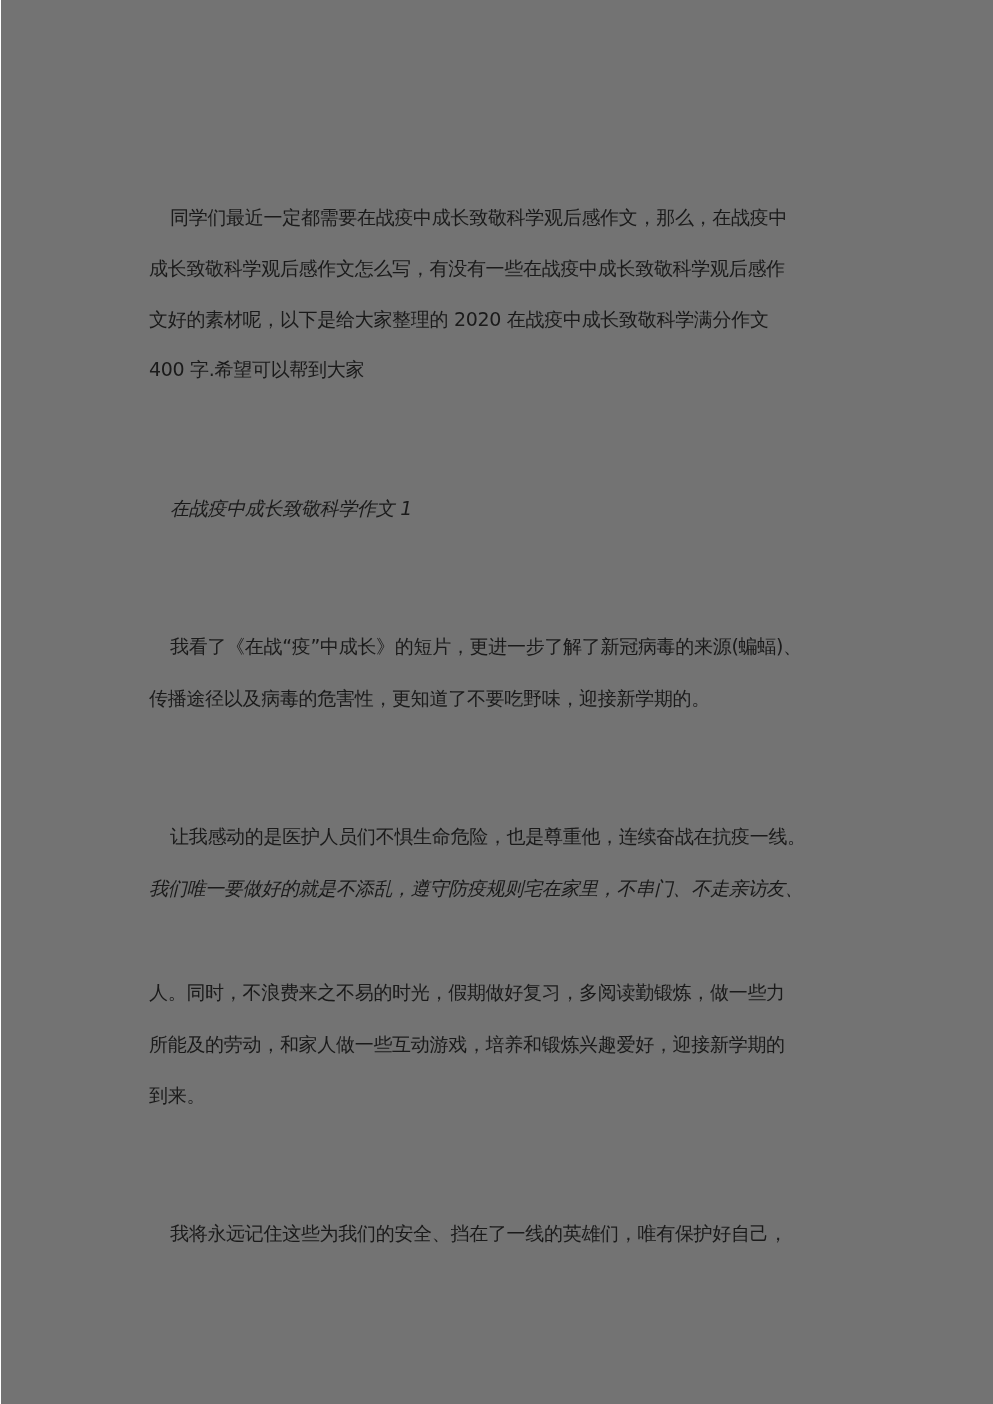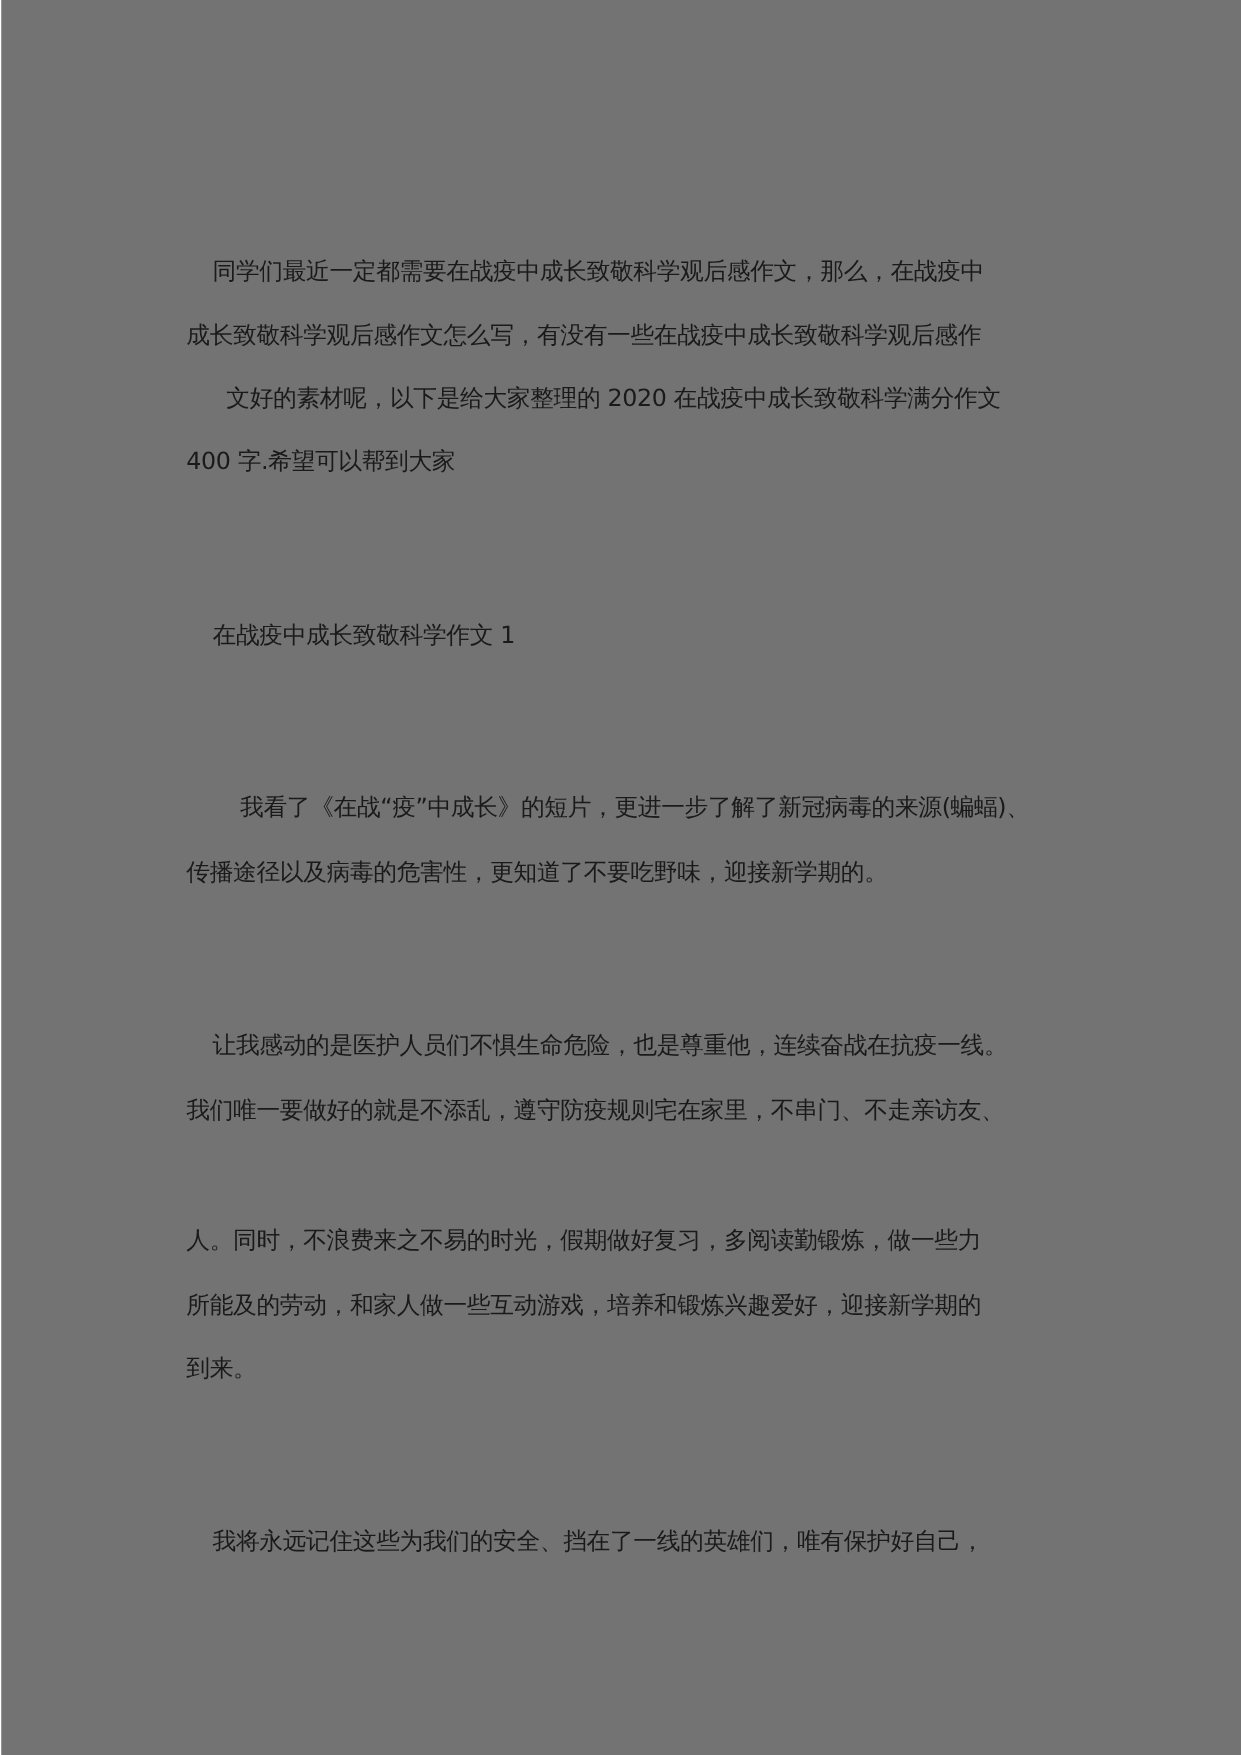--- a/index.html
+++ b/index.html
@@ -35,29 +35,29 @@
       left: 169px;
     }
   </style>
 </head>
 <body>
 
 <div class="page">
 
   <div class="line indent" style="top:205px;">同学们最近一定都需要在战疫中成长致敬科学观后感作文，那么，在战疫中</div>
   <div class="line" style="top:256px;">成长致敬科学观后感作文怎么写，有没有一些在战疫中成长致敬科学观后感作</div>
-  <div class="line" style="top:307px;margin-left:32px;">文好的素材呢，以下是给大家整理的 2020 在战疫中成长致敬科学满分作文</div>
+  <div class="line" style="top:307px;">文好的素材呢，以下是给大家整理的 2020 在战疫中成长致敬科学满分作文</div>
   <div class="line" style="top:357px;">400 字.希望可以帮到大家</div>
 
-  <div class="line indent" style="top:496px;">在战疫中成长致敬科学作文 1</div>
+  <div class="line indent" style="top:496px;font-style:italic;">在战疫中成长致敬科学作文 1</div>
 
-  <div class="line indent" style="top:634px;margin-left:22px;">我看了《在战“疫”中成长》的短片，更进一步了解了新冠病毒的来源(蝙蝠)、</div>
+  <div class="line indent" style="top:634px;">我看了《在战“疫”中成长》的短片，更进一步了解了新冠病毒的来源(蝙蝠)、</div>
   <div class="line" style="top:686px;">传播途径以及病毒的危害性，更知道了不要吃野味，迎接新学期的。</div>
 
   <div class="line indent" style="top:824px;">让我感动的是医护人员们不惧生命危险，也是尊重他，连续奋战在抗疫一线。</div>
-  <div class="line" style="top:876px;">我们唯一要做好的就是不添乱，遵守防疫规则宅在家里，不串门、不走亲访友、</div>
+  <div class="line" style="top:876px;font-style:italic;">我们唯一要做好的就是不添乱，遵守防疫规则宅在家里，不串门、不走亲访友、</div>
   <div class="line" style="top:980px;">人。同时，不浪费来之不易的时光，假期做好复习，多阅读勤锻炼，做一些力</div>
   <div class="line" style="top:1032px;">所能及的劳动，和家人做一些互动游戏，培养和锻炼兴趣爱好，迎接新学期的</div>
   <div class="line" style="top:1083px;">到来。</div>
 
   <div class="line indent" style="top:1221px;">我将永远记住这些为我们的安全、挡在了一线的英雄们，唯有保护好自己，</div>
 
 </div>
 
 </body></html>

